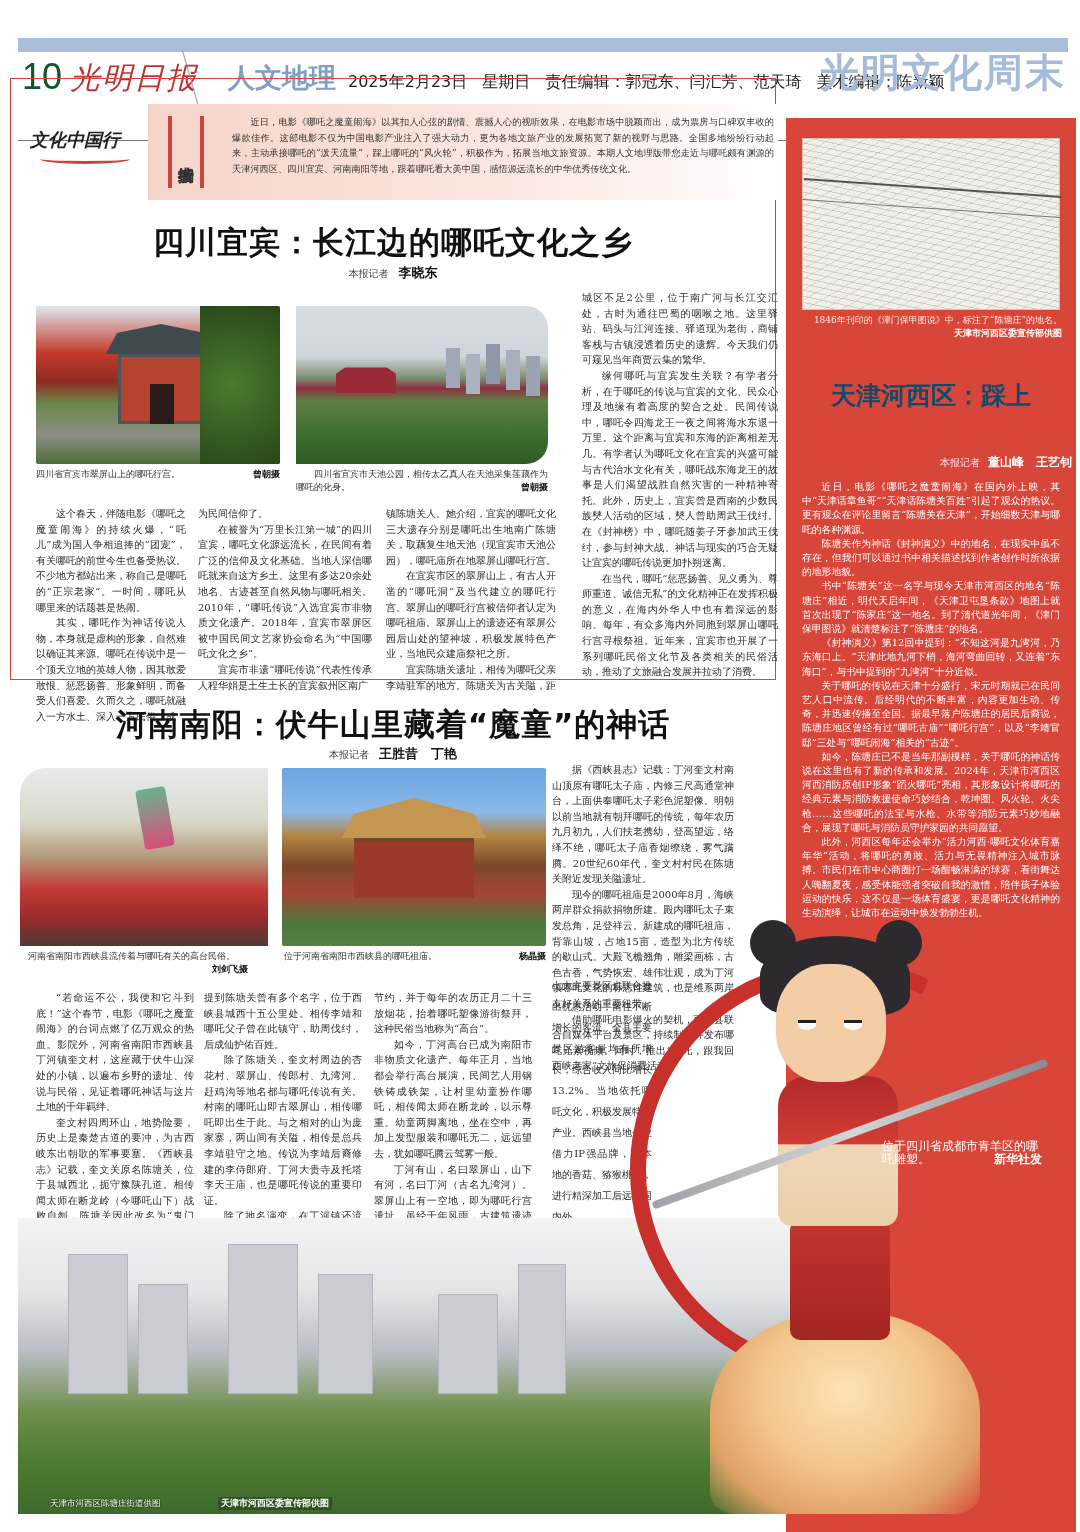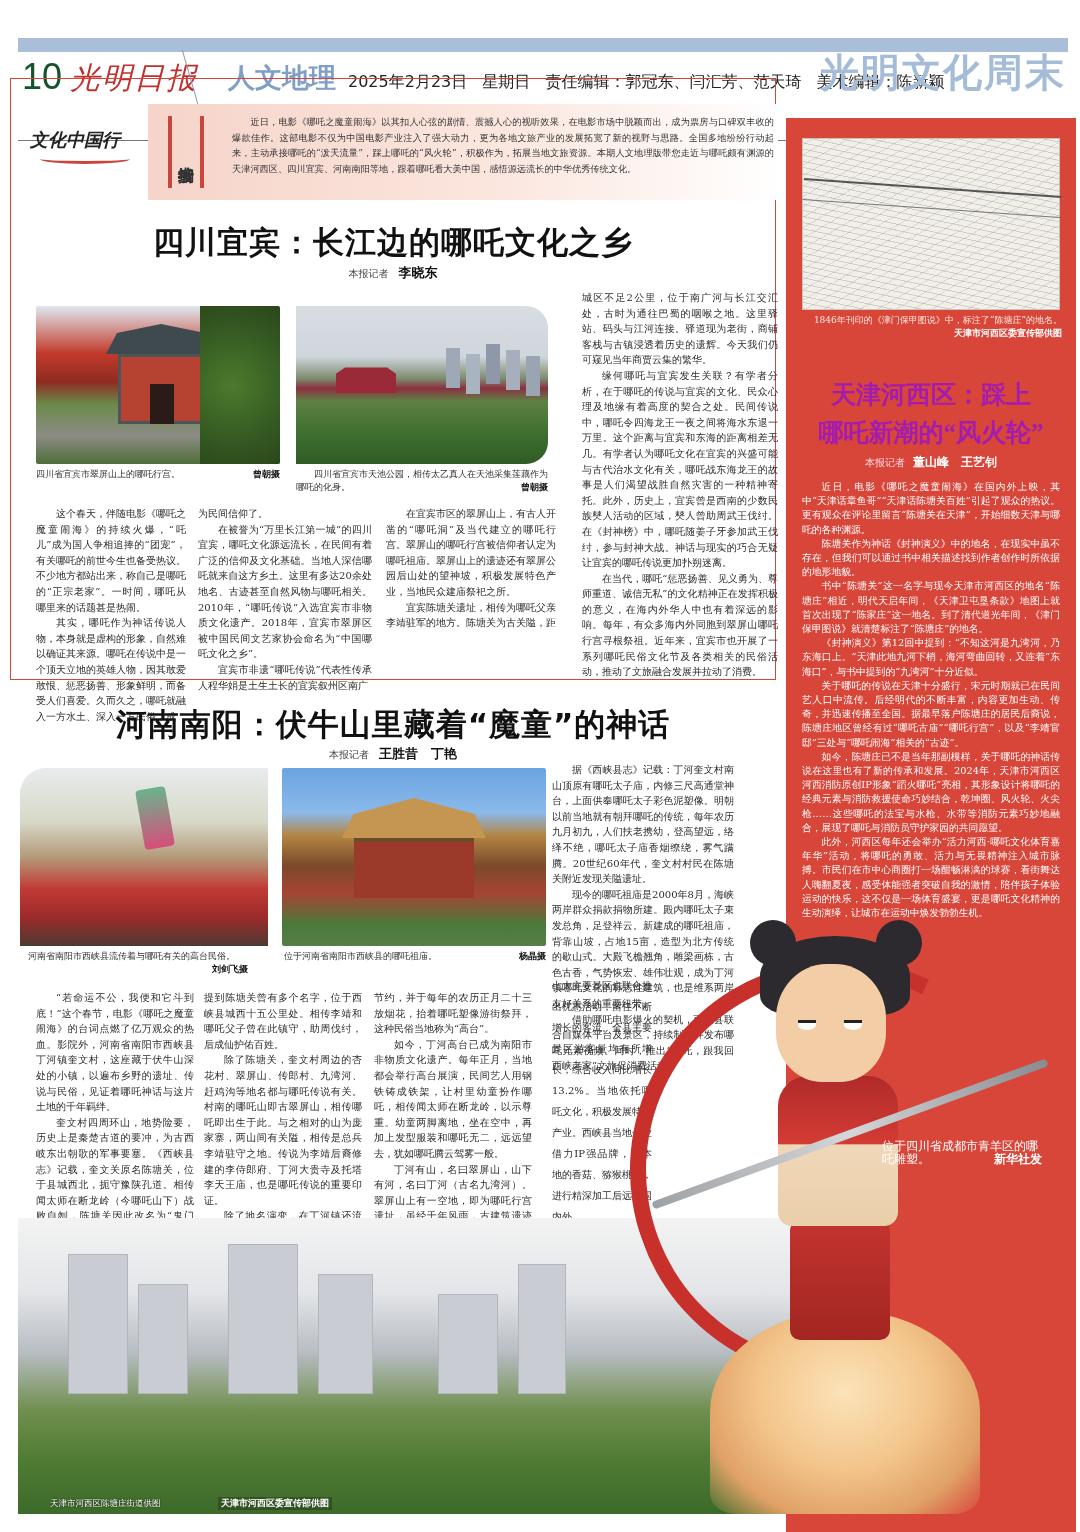--- a/index.html
+++ b/index.html
@@ -58,22 +58,22 @@
   .c3 { left: 386px; top: 506px; width: 170px; }
   .c4 { left: 582px; top: 290px; width: 196px; }
 
   
   .red { left: 786px; top: 118px; width: 290px; height: 1414px; background: #d8463a; }
   .map { left: 802px; top: 138px; width: 258px; height: 172px; background: #f1efe8;
          background-image: repeating-linear-gradient(12deg, rgba(60,60,60,.18) 0 1px, transparent 1px 6px), repeating-linear-gradient(-30deg, rgba(60,60,60,.12) 0 1px, transparent 1px 9px); border: 1px solid #c9c4b8; }
   .map .river { position: absolute; left: 0; top: 48px; width: 258px; height: 22px; border-top: 2px solid #555; border-bottom: 1px solid #777; transform: rotate(4deg); }
   .map-cap { left: 800px; top: 314px; width: 262px; text-align: right; font-size: 9px; color: #ffe9de; line-height: 13px; }
   .map-cap b { display: block; font-family: "DejaVu Sans", sans-serif; font-weight: bold; color: #fff; }
-  .title-r { left: 790px; top: 376px; width: 282px; text-align: center; font-family: Liberation Serif, serif; font-weight: bold; font-size: 25px; line-height: 38px; color: #a21caf; }
-  .byline-r { left: 790px; top: 454px; width: 282px; text-align: center; font-size: 10px; color: #fde; }
+  .title-r { left: 790px; top: 376px; width: 282px; text-align: center; font-family: Liberation Sans, sans-serif; font-weight: bold; font-size: 25px; line-height: 38px; color: #0c4a6e; }
+  .byline-r { left: 790px; top: 454px; width: 282px; text-align: right; font-size: 10px; color: #fde; }
   .byline-r b { font-size: 12px; margin-left: 8px; color: #fff; }
   .col-r { left: 802px; top: 480px; width: 258px; font-size: 9.8px; line-height: 14.2px; color: #fff; text-align: justify; }
   .col-r p { text-indent: 2em; }
 
   
   .title2 { left: 10px; top: 704px; width: 766px; text-align: center; font-family: "DejaVu Sans", sans-serif; font-weight: bold; font-size: 31px; color: #111; letter-spacing: 1px; }
   .byline2 { left: 10px; top: 745px; width: 766px; text-align: center; font-size: 10px; color: #444; }
   .byline2 b { font-size: 13px; margin-left: 10px; color: #111; }
   .photo3 { left: 20px; top: 768px; width: 248px; height: 178px; border-radius: 26px 0 0 0;
             background: linear-gradient(180deg, #e8ecec 0%, #d7d9c8 30%, #b49a7a 50%, #c23a35 68%, #9b2b2b 84%, #4e3a32 100%); }
@@ -170,40 +170,40 @@
 <div class="abs col c1">
   <p>这个春天，伴随电影《哪吒之魔童闹海》的持续火爆，“吒儿”成为国人争相追捧的“团宠”，有关哪吒的前世今生也备受热议。不少地方都站出来，称自己是哪吒的“正宗老家”。一时间，哪吒从哪里来的话题甚是热闹。</p>
   <p>其实，哪吒作为神话传说人物，本身就是虚构的形象，自然难以确证其来源。哪吒在传说中是一个顶天立地的英雄人物，因其敢爱敢恨、惩恶扬善、形象鲜明，而备受人们喜爱。久而久之，哪吒就融入一方水土、深入一方民俗，成</p>
 </div>
 <div class="abs col c2">
   <p style="text-indent:0">为民间信仰了。</p>
   <p>在被誉为“万里长江第一城”的四川宜宾，哪吒文化源远流长，在民间有着广泛的信仰及文化基础。当地人深信哪吒就来自这方乡土。这里有多达20余处地名、古迹甚至自然风物与哪吒相关。2010年，“哪吒传说”入选宜宾市非物质文化遗产。2018年，宜宾市翠屏区被中国民间文艺家协会命名为“中国哪吒文化之乡”。</p>
   <p>宜宾市非遗“哪吒传说”代表性传承人程华娟是土生土长的宜宾叙州区南广</p>
 </div>
 <div class="abs col c3">
+  <p style="text-indent:0">镇陈塘关人。她介绍，宜宾的哪吒文化三大遗存分别是哪吒出生地南广陈塘关，取藕复生地天池（现宜宾市天池公园），哪吒庙所在地翠屏山哪吒行宫。</p>
   <p>在宜宾市区的翠屏山上，有古人开凿的“哪吒洞”及当代建立的哪吒行宫。翠屏山的哪吒行宫被信仰者认定为哪吒祖庙。翠屏山上的遗迹还有翠屏公园后山处的望神坡，积极发展特色产业，当地民众建庙祭祀之所。</p>
   <p>宜宾陈塘关遗址，相传为哪吒父亲李靖驻军的地方。陈塘关为古关隘，距</p>
 </div>
 <div class="abs col c4">
   <p style="text-indent:0">城区不足2公里，位于南广河与长江交汇处，古时为通往巴蜀的咽喉之地。这里驿站、码头与江河连接。驿道现为老街，商铺客栈与古镇浸透着历史的遗辉。今天我们仍可窥见当年商贾云集的繁华。</p>
   <p>缘何哪吒与宜宾发生关联？有学者分析，在于哪吒的传说与宜宾的文化、民众心理及地缘有着高度的契合之处。民间传说中，哪吒令四海龙王一夜之间将海水东退一万里。这个距离与宜宾和东海的距离相差无几。有学者认为哪吒文化在宜宾的兴盛可能与古代治水文化有关，哪吒战东海龙王的故事是人们渴望战胜自然灾害的一种精神寄托。此外，历史上，宜宾曾是西南的少数民族僰人活动的区域，僰人曾助周武王伐纣。在《封神榜》中，哪吒随姜子牙参加武王伐纣，参与封神大战。神话与现实的巧合无疑让宜宾的哪吒传说更加扑朔迷离。</p>
   <p>在当代，哪吒“惩恶扬善、见义勇为、尊师重道、诚信无私”的文化精神正在发挥积极的意义，在海内外华人中也有着深远的影响。每年，有众多海内外同胞到翠屏山哪吒行宫寻根祭祖。近年来，宜宾市也开展了一系列哪吒民俗文化节及各类相关的民俗活动，推动了文旅融合发展并拉动了消费。</p>
 </div>
 
 <div class="abs red"></div>
 <div class="abs map">
   <div class="river"></div>
 </div>
 <div class="abs map-cap">
   <span>1846年刊印的《津门保甲图说》中，标注了“陈塘庄”的地名。</span>
   <b>天津市河西区委宣传部供图</b>
 </div>
 <h2 class="abs title-r">
   <div>天津河西区：踩上</div>
-  <div>哪吒新潮的“风火轮”</div>
 </h2>
 <div class="abs byline-r">
   <span>本报记者</span><b>董山峰　王艺钊</b>
 </div>
 <div class="abs col-r">
   <p>近日，电影《哪吒之魔童闹海》在国内外上映，其中“天津话章鱼哥”“天津话陈塘关百姓”引起了观众的热议。更有观众在评论里留言“陈塘关在天津”，开始细数天津与哪吒的各种渊源。</p>
   <p>陈塘关作为神话《封神演义》中的地名，在现实中虽不存在，但我们可以通过书中相关描述找到作者创作时所依据的地形地貌。</p>
   <p>书中“陈塘关”这一名字与现今天津市河西区的地名“陈塘庄”相近，明代天启年间，《天津卫屯垦条款》地图上就首次出现了“陈家庄”这一地名。到了清代道光年间，《津门保甲图说》就清楚标注了“陈塘庄”的地名。</p>
   <p>《封神演义》第12回中提到：“不知这河是九湾河，乃东海口上。”天津此地九河下梢，海河弯曲回转，又连着“东海口”，与书中提到的“九湾河”十分近似。</p>
   <p>关于哪吒的传说在天津十分盛行，宋元时期就已在民间艺人口中流传。后经明代的不断丰富，内容更加生动、传奇，并迅速传播至全国。据最早落户陈塘庄的居民后裔说，陈塘庄地区曾经有过“哪吒古庙”“哪吒行宫”，以及“李靖官邸”三处与“哪吒闹海”相关的“古迹”。</p>

